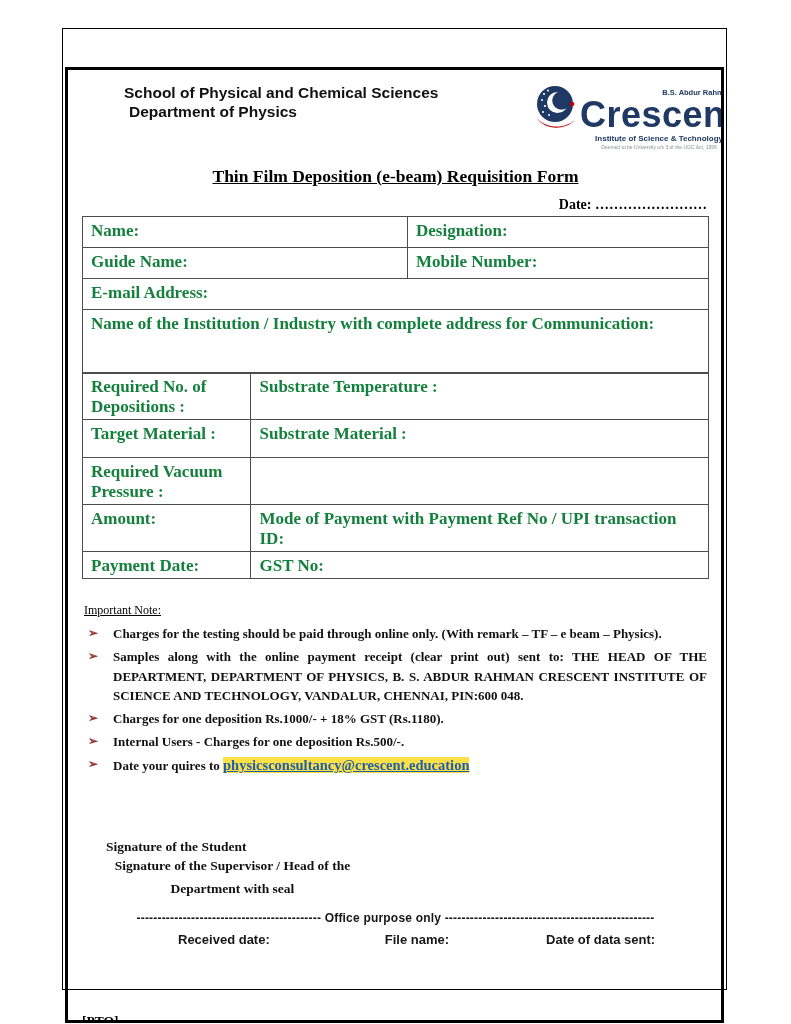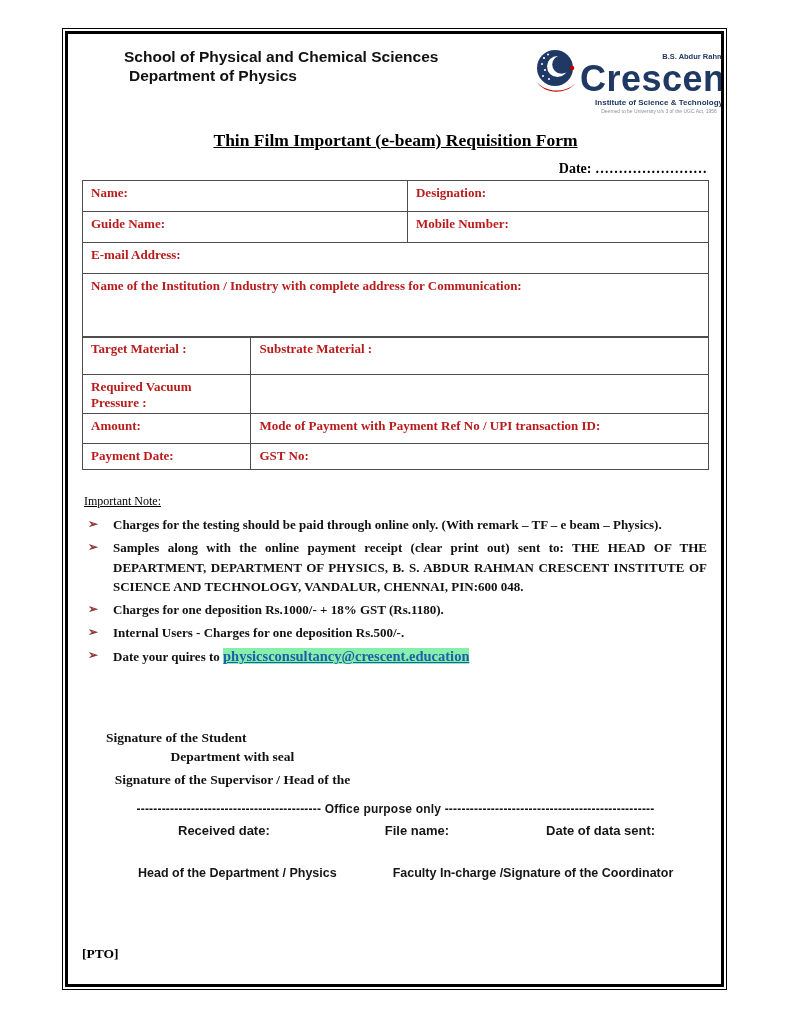--- a/index.html
+++ b/index.html
@@ -8,21 +8,21 @@
     font-family:"Liberation Serif", serif;color:#1c1c1c;
     -webkit-font-smoothing:antialiased;
   }
   
   .frame-outer{
     position:absolute;left:62px;top:28px;width:665px;height:962px;
     border:1.5px solid #000;padding:2px;box-sizing:border-box;
   }
   .frame-inner{
     width:100%;height:100%;border:3px solid #000;box-sizing:border-box;
-    padding:10px 12px 5px 14px;overflow:hidden;
+    padding:10px 12px 5px 14px;overflow:hidden;margin-top:36px;
   }
 
   
   .header{display:flex;justify-content:space-between;align-items:flex-start;margin-top:4px;}
   .header-text{margin-left:42px;font-family:"Liberation Sans",sans-serif;font-weight:bold;
     font-size:15.5px;line-height:1.22;color:#111;}
   .header-text .line2{margin-left:5px;}
 
   .logo{display:flex;align-items:flex-start;gap:3px;margin-right:2px;width:172px;}
   .logo-mark{flex:0 0 auto;}
@@ -36,36 +36,36 @@
     color:#1f3864;margin-top:1px;}
   .logo-tag{font-family:"Liberation Sans",sans-serif;font-size:5px;color:#8a8f98;margin-top:1px;}
 
   
   .title{font-size:17.5px;font-weight:bold;text-decoration:underline;text-align:center;
     margin-top:16px;color:#000;}
   .date-line{font-size:14px;font-weight:bold;text-align:right;margin:10px 2px 3px 0;color:#000;}
 
   
   table.form{border-collapse:collapse;width:100%;table-layout:fixed;}
-  table.form td{border:1.5px solid #4d4d4d;font-size:13px;font-weight:bold;color:#b91c1c;
+  table.form td{border:1.5px solid #4d4d4d;font-size:17px;font-weight:bold;color:#15803d;
     vertical-align:top;padding:4px 8px 2px 8px;}
   table.tf-top td.c1{width:49.2%;}
   table.tf-bottom{margin-top:-1.5px;}
   table.tf-bottom td.c1{width:24.2%;}
   .h33{height:24px;} .h66{height:57px;}
   .h35{height:26px;} .h40{height:31px;} .h41{height:32px;} .h32{height:23px;} .h30{height:19px;}
 
   
   .note-title{font-size:12px;font-weight:normal;text-decoration:underline;margin:24px 0 6px 2px;color:#000;}
   .bullets{margin:0 2px 0 6px;}
   .bullet{display:flex;gap:11px;margin-bottom:3.5px;}
   .bullet .arrow{flex:0 0 14px;color:#953735;font-size:12px;line-height:1.5;font-weight:bold;}
   .bullet .btext{flex:1;font-size:13px;font-weight:bold;line-height:1.5;color:#111;}
   .bullet .btext.justify{text-align:justify;}
-  a.email-link{color:#1f5fa9;text-decoration:underline;background:#86efac;font-size:14.5px;}
+  a.email-link{color:#1f5fa9;text-decoration:underline;background:#fde047;font-size:14.5px;}
 
   
   .sig-row{display:flex;justify-content:space-between;margin-top:62px;flex-direction:column;}
   .sig-student{margin-left:24px;font-size:13.5px;font-weight:bold;color:#111;}
   .sig-supervisor{width:48%;text-align:center;font-size:13.5px;font-weight:bold;
     margin-right:4px;line-height:1.7;color:#111;}
 
   .office-divider{font-family:"Liberation Sans",sans-serif;font-size:12px;font-weight:bold;
     text-align:center;margin-top:10px;color:#161616;letter-spacing:.2px;white-space:nowrap;overflow:hidden;}
   .office-row{display:flex;font-family:"Liberation Sans",sans-serif;font-size:13px;
@@ -109,21 +109,21 @@
       </div>
       <div class="logo-text">
         <div class="logo-small"><span>B.S. Abdur Rahman</span><sup>®</sup></div>
         <div class="logo-big">Crescent</div>
         <div class="logo-sub">Institute of Science &amp; Technology</div>
         <div class="logo-tag">Deemed to be University u/s 3 of the UGC Act, 1956</div>
       </div>
     </div>
   </div>
 
-  <div class="title">Thin Film Important (e-beam) Requisition Form</div>
+  <div class="title">Thin Film Deposition (e-beam) Requisition Form</div>
   <div class="date-line">Date: ……………………</div>
 
   <table class="form tf-top">
     <tbody>
           <tr>
       <td class="c1 h33">Name:</td>
       <td class="h33">Designation:</td>
     </tr>
     <tr>
       <td class="c1 h33">Guide Name:</td>
@@ -133,20 +133,24 @@
       <td class="h33" colspan="2">E-mail Address:</td>
     </tr>
     <tr>
       <td class="h66" colspan="2">Name of the Institution / Industry with complete address for Communication:</td>
     </tr>
   </tbody>
       </table>
 
   <table class="form tf-bottom">
     <tbody>
+          <tr>
+      <td class="c1 h35">Required No. of Depositions  :</td>
+      <td class="h35">Substrate Temperature :</td>
+    </tr>
     <tr>
       <td class="c1 h40">Target Material :</td>
       <td class="h40">Substrate Material :</td>
     </tr>
     <tr>
       <td class="c1 h41">Required Vacuum Pressure  :</td>
       <td class="h41"></td>
     </tr>
     <tr>
       <td class="c1 h32">Amount:</td>
@@ -179,32 +183,28 @@
     </div>
     <div class="bullet">
       <span class="arrow">➢</span>
       <span class="btext"><span>Date your quires to </span><a class="email-link" href="#">physicsconsultancy@crescent.education</a></span>
     </div>
   </div>
 
   <div class="sig-row">
     <div class="sig-student">Signature of the Student</div>
     <div class="sig-supervisor">
+      <div>Signature of the Supervisor / Head of the</div>
       <div>Department with seal</div>
-      <div>Signature of the Supervisor / Head of the</div>
     </div>
   </div>
 
   <div class="office-divider">-------------------------------------------- Office purpose only --------------------------------------------------</div>
   <div class="office-row">
     <span class="o1">Received date:</span>
     <span class="o2">File name:</span>
     <span class="o3">Date of data sent:</span>
   </div>
-  <div class="approve-row">
-    <span class="a1">Head of the Department / Physics</span>
-    <span class="a2">Faculty In-charge /Signature of the Coordinator</span>
-  </div>
 
   <div class="pto">[PTO]</div>
 
  </div>
 </div>
 
 </body></html>

